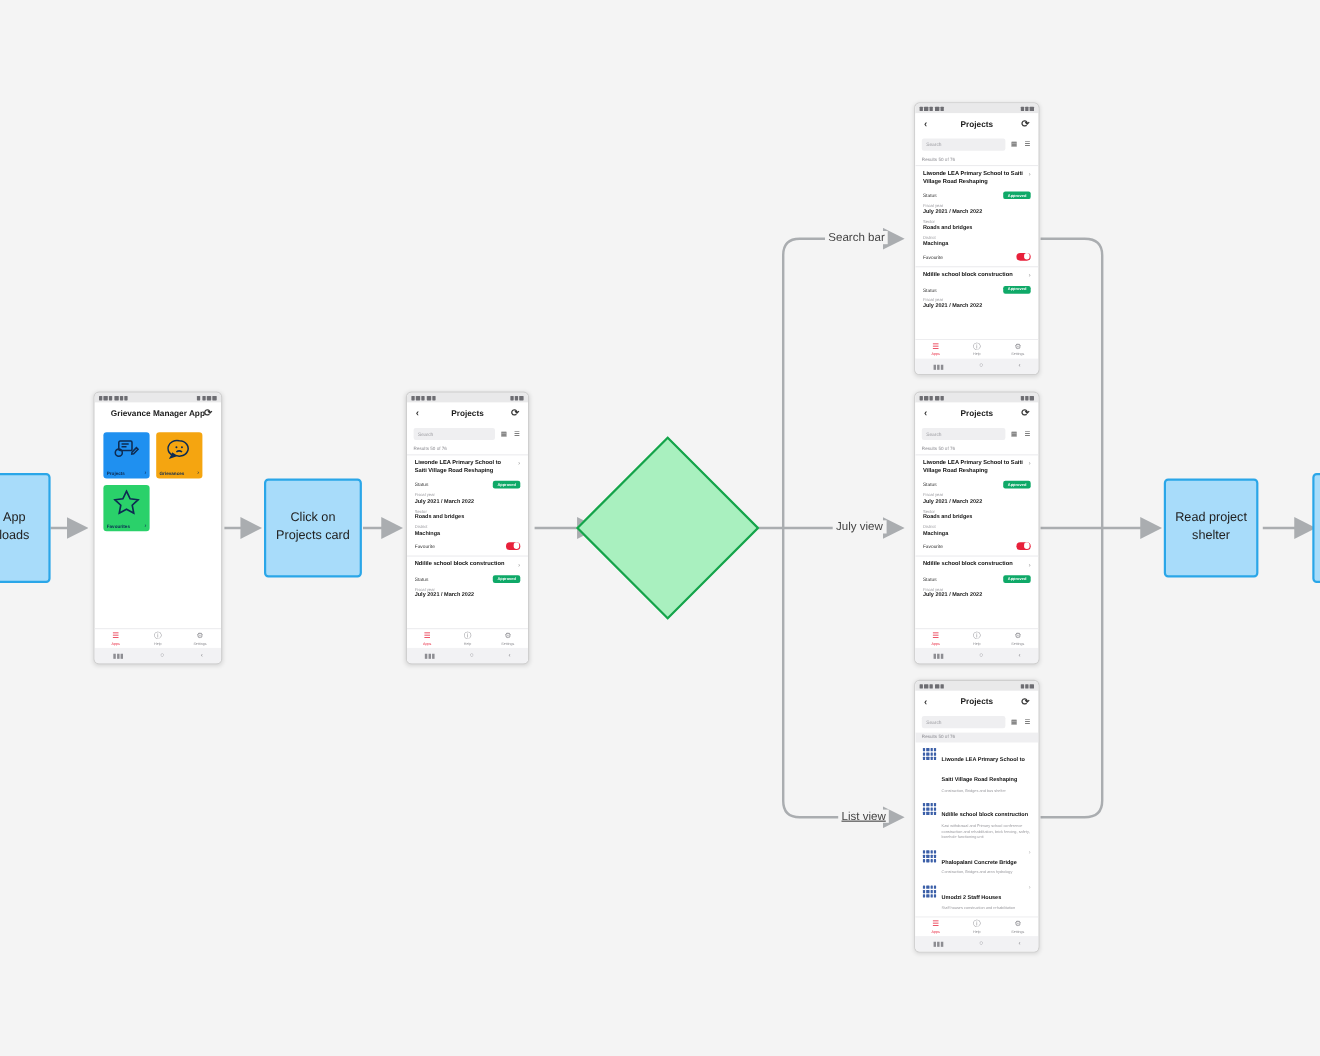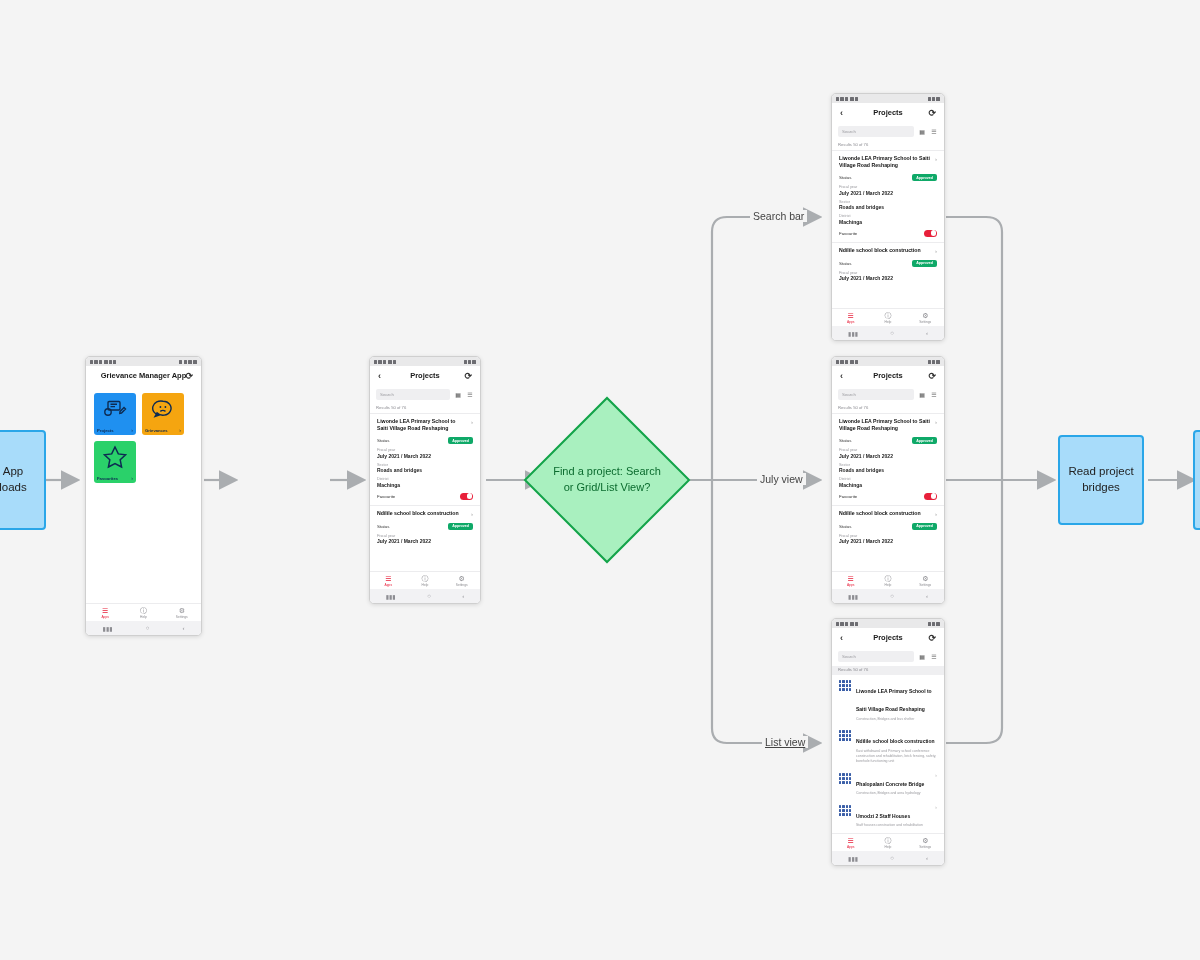--- a/index.html
+++ b/index.html
@@ -200,35 +200,35 @@
       <path d="M1002,480 L1052,480" marker-end="url(#ah)"></path>
 
       <path d="M1148,480 L1192,480" marker-end="url(#ah)"></path>
     </g>
   </svg>
 
   <div class="fnode" style="left:-20px; top:430px; width:66px; height:100px;">
     <span>App loads</span>
   </div>
 
+  <div class="fnode" style="left:240px; top:435px; width:89px; height:90px;">
+    <span>Click on Projects card</span>
+  </div>
 
   <div class="diamond" style="left:548px; top:421px;"></div>
-  <div class="diamond-label" style="left:548px; top:421px; width:118px; height:118px;">
-    <span>Find a project: Search or Grid/List View?</span>
-  </div>
 
   <div class="fnode" style="left:1058px; top:435px; width:86px; height:90px;">
-    <span>Read project bridges</span>
+    <span>Read project shelter</span>
   </div>
 
   <div class="edge-label" style="left:750px; top:210px;text-align:right;">Search bar</div>
   <div class="edge-label" style="left:757px; top:473px;">July view</div>
   <div class="edge-label" style="left:762px; top:736px;text-decoration:underline;">List view</div>
 
-  <div class="phone" style="left:85px; top:356px; width:117px; height:280px;">
+  <div class="phone" style="left:85px; top:356px; width:117px; height:248px;">
     <div class="statusbar">
       <div class="sb-dots">
         <i class="sb-dot"></i>
           <i class="sb-dot sq"></i>
           <i class="sb-dot"></i>
           <i class="sb-dot sq"></i>
           <i class="sb-dot"></i>
           <i class="sb-dot"></i>
       </div>
       <div class="sb-dots">

